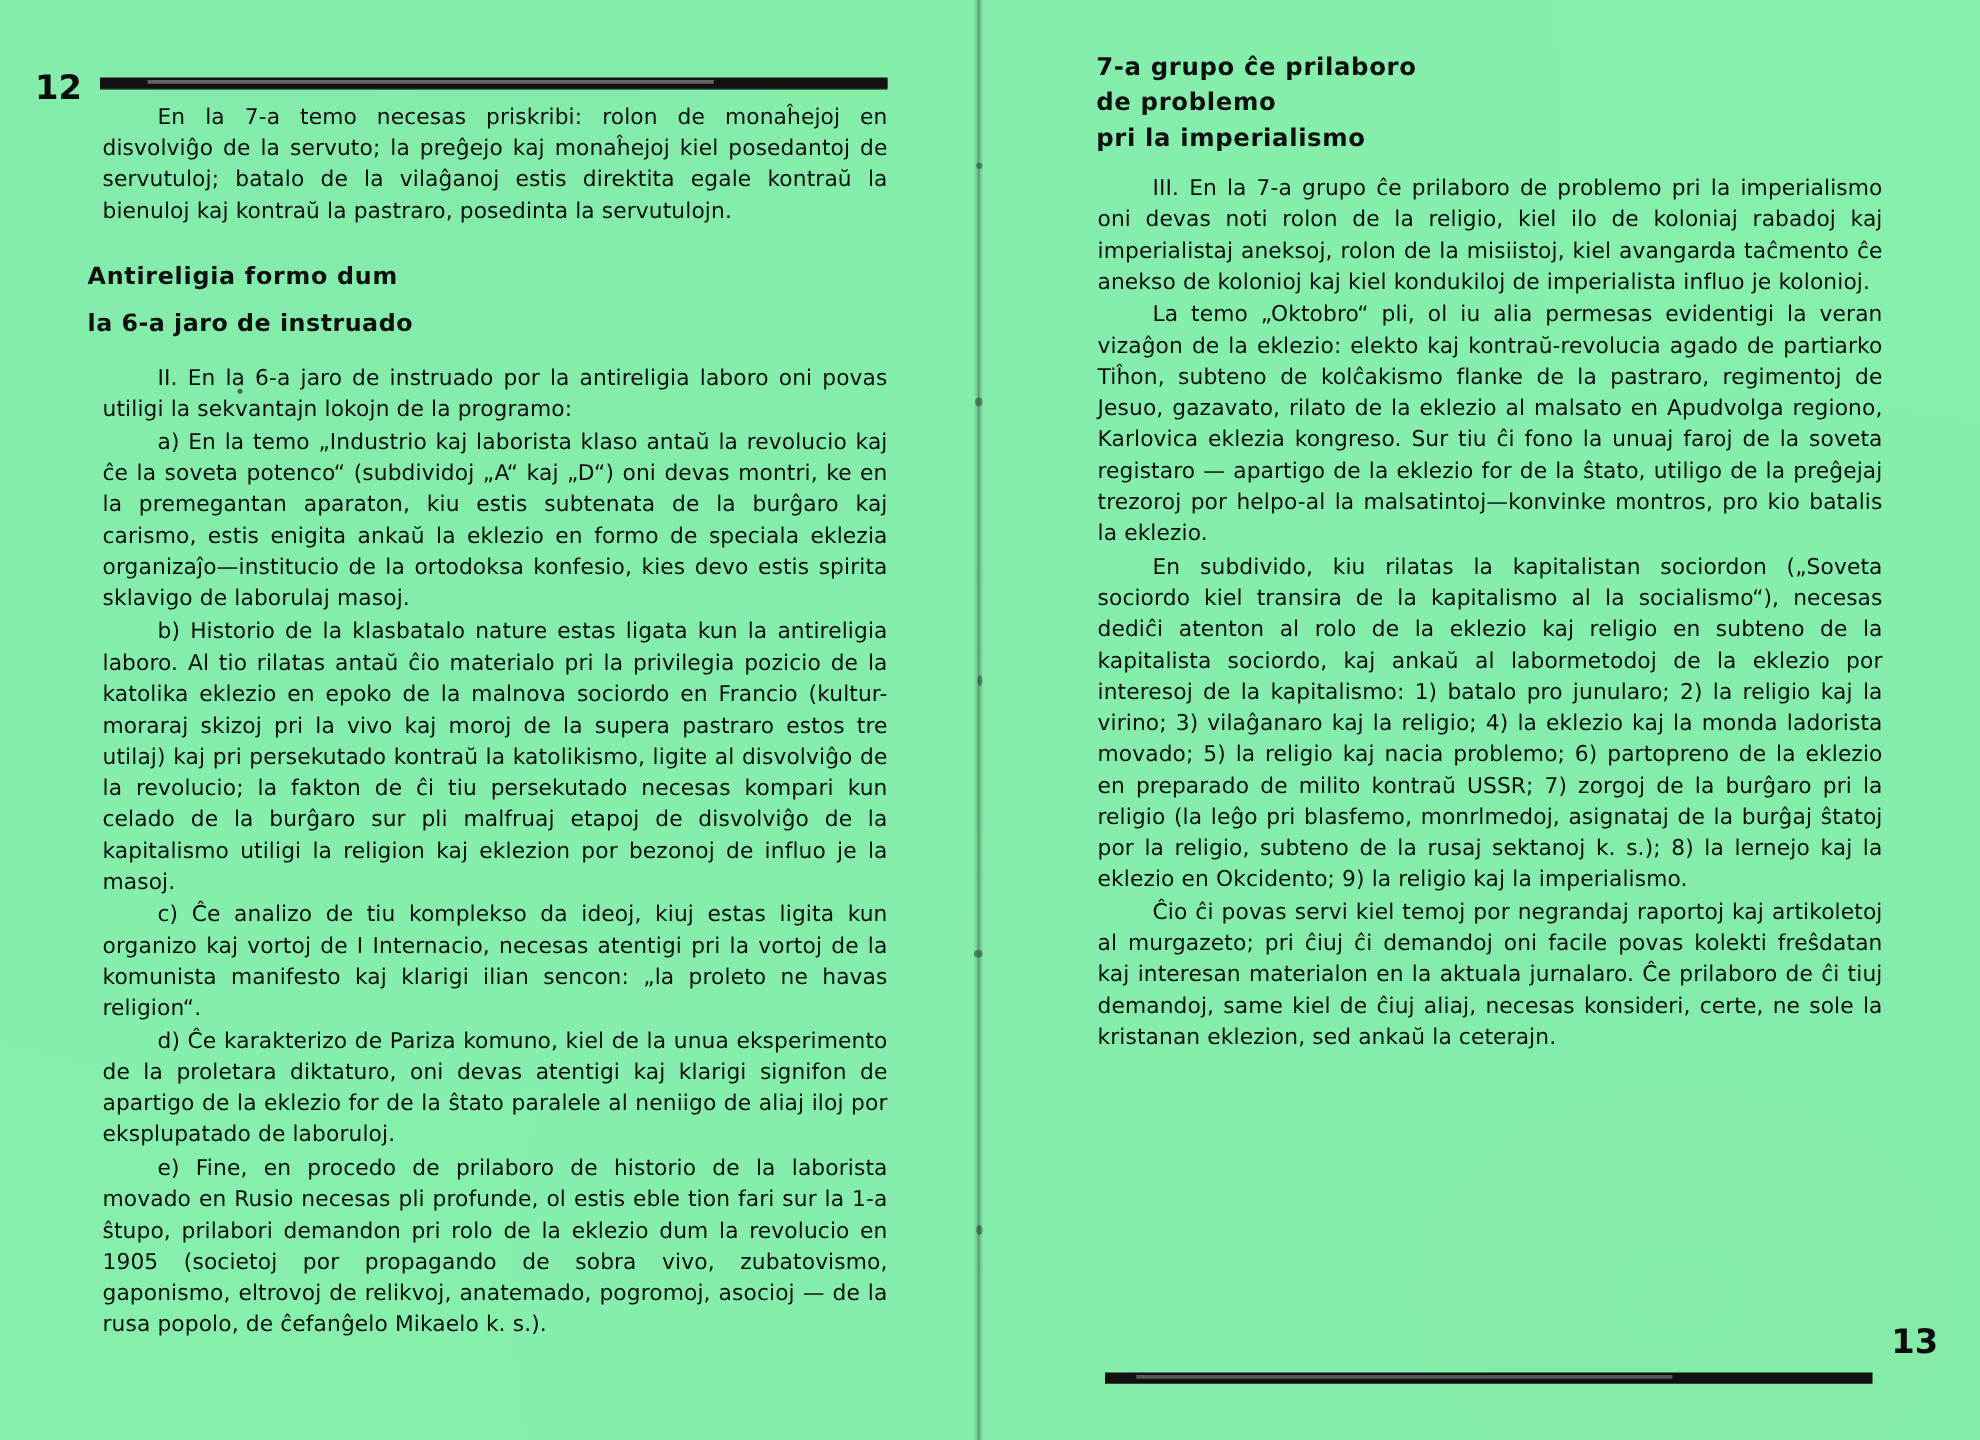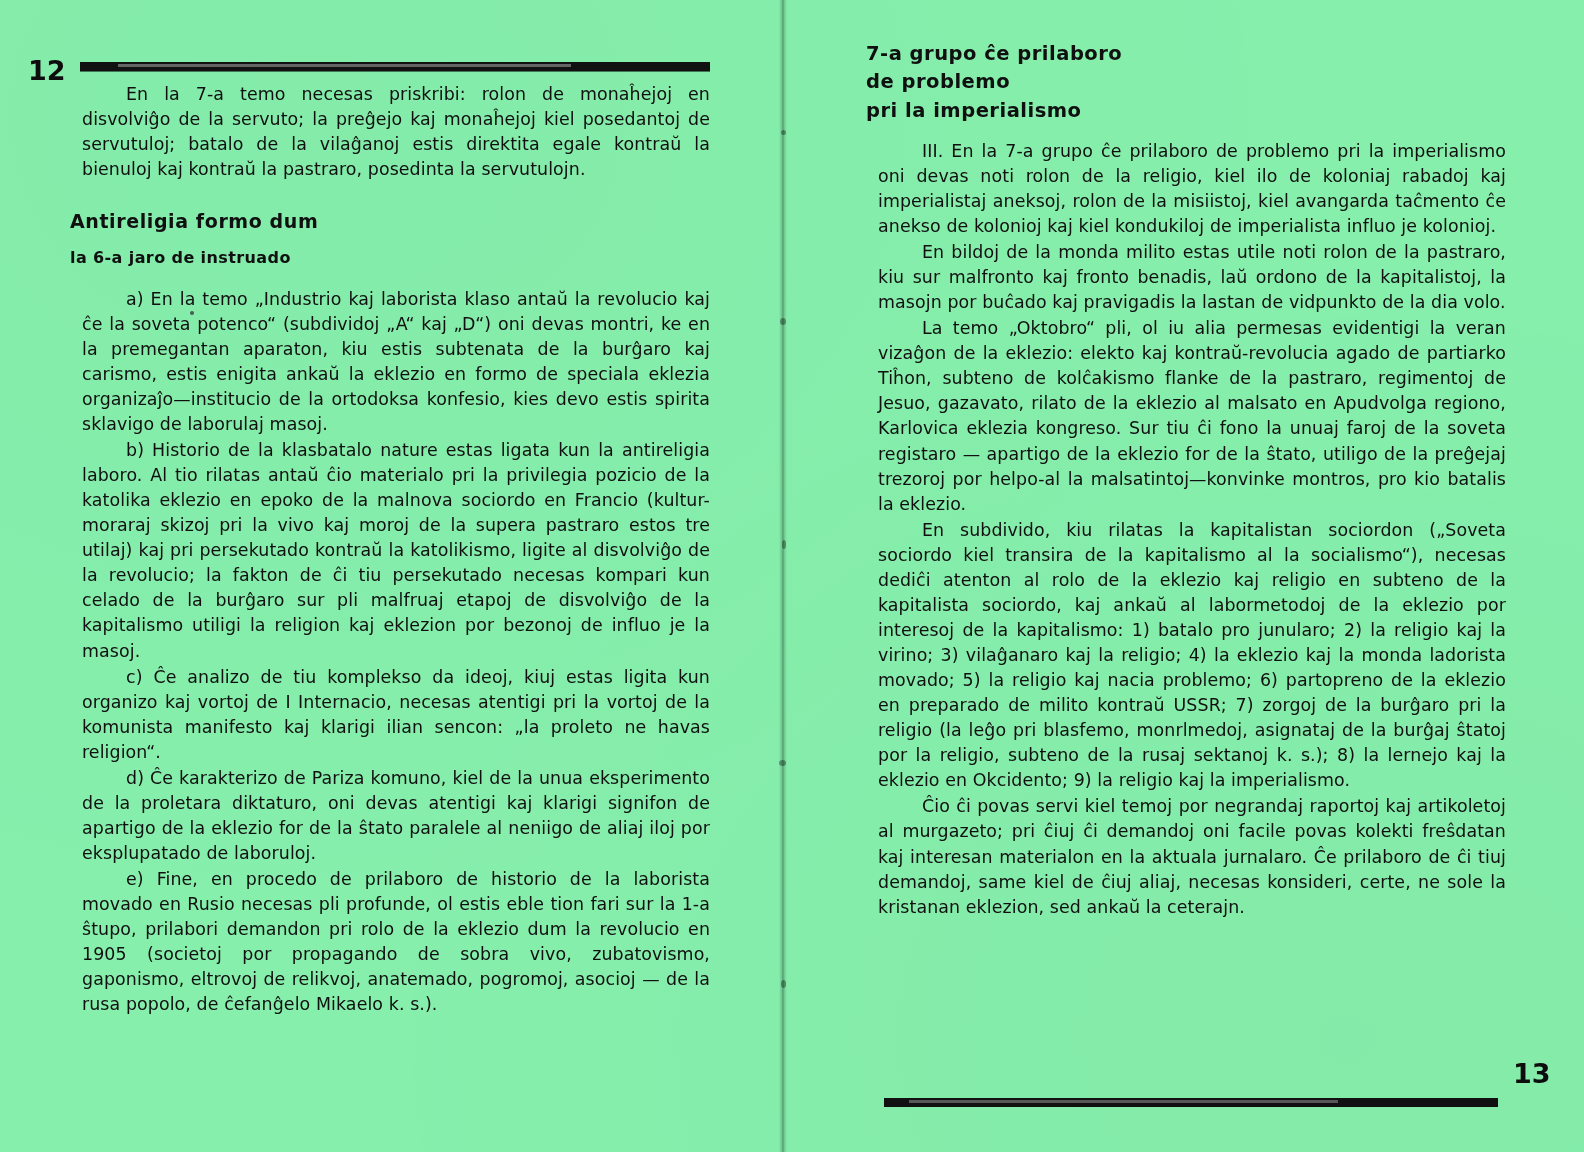--- a/index.html
+++ b/index.html
@@ -75,32 +75,32 @@
   }
 
   h2.section-head {
     font-size: 19px;
     font-weight: bold;
     margin: 26px 0 0 0;
     text-indent: 0;
     letter-spacing: 0.6px;
   }
   h2.section-sub {
-    font-size: 16px;
+    font-size: 19px;
     font-weight: bold;
     margin: 10px 0 18px 0;
     text-indent: 0;
     letter-spacing: 0.4px;
   }
   .right-title {
     font-size: 19.5px;
     font-weight: bold;
     line-height: 1.45;
     letter-spacing: 0.5px;
-    margin: 0 0 14px 0;
+    margin: 0 0 14px 11px;
   }
   .right-title div { white-space: nowrap; }
 
   
   .rule-top {
     position: absolute;
     left: 80px;
     top: 62px;
     width: 630px;
     height: 9px;
@@ -180,33 +180,33 @@
   <div class="folio folio-right">13</div>
 
   <div class="mark-dot" style="left:190px; top:311px;"></div>
 
   <div class="col col-left">
     <p>En la 7-a temo necesas priskribi: rolon de monaĥejoj en disvolviĝo de la servuto; la preĝejo kaj monaĥejoj kiel posedantoj de servutuloj; batalo de la vilaĝanoj estis direktita egale kontraŭ la bienuloj kaj kontraŭ la pastraro, posedinta la servutulojn.</p>
 
     <h2 class="section-head">Antireligia formo dum</h2>
     <h2 class="section-sub">la 6-a jaro de instruado</h2>
 
+    <p>II. En la 6-a jaro de instruado por la antireligia laboro oni povas utiligi la sekvantajn lokojn de la programo:</p>
     <p>a) En la temo „Industrio kaj laborista klaso antaŭ la revolucio kaj ĉe la soveta potenco“ (subdividoj „A“ kaj „D“) oni devas montri, ke en la premegantan aparaton, kiu estis subtenata de la burĝaro kaj carismo, estis enigita ankaŭ la eklezio en formo de speciala eklezia organizaĵo—institucio de la ortodoksa konfesio, kies devo estis spirita sklavigo de laborulaj masoj.</p>
     <p>b) Historio de la klasbatalo nature estas ligata kun la antireligia laboro. Al tio rilatas antaŭ ĉio materialo pri la privilegia pozicio de la katolika eklezio en epoko de la malnova sociordo en Francio (kultur-moraraj skizoj pri la vivo kaj moroj de la supera pastraro estos tre utilaj) kaj pri persekutado kontraŭ la katolikismo, ligite al disvolviĝo de la revolucio; la faktоn de ĉi tiu persekutado necesas kompari kun celado de la burĝaro sur pli malfruaj etapoj de disvolviĝo de la kapitalismo utiligi la religion kaj eklezion por bezonoj de influo je la masoj.</p>
     <p>c) Ĉe analizo de tiu komplekso da ideoj, kiuj estas ligita kun organizo kaj vortoj de I Internacio, necesas atentigi pri la vortoj de la komunista manifesto kaj klarigi ilian sencon: „la proleto ne havas religion“.</p>
     <p>d) Ĉe karakterizo de Pariza komuno, kiel de la unua eksperimento de la proletara diktaturo, oni devas atentigi kaj klarigi signifon de apartigo de la eklezio for de la ŝtato paralele al neniigo de aliaj iloj por eksplupatado de laboruloj.</p>
     <p>e) Fine, en procedo de prilaboro de historio de la laborista movado en Rusio necesas pli profunde, ol estis eble tion fari sur la 1-a ŝtupo, prilabori demandon pri rolo de la eklezio dum la revolucio en 1905 (societoj por propagando de sobra vivo, zubatovismo, gaponismo, eltrovoj de relikvoj, anatemado, pogromoj, asocioj — de la rusa popolo, de ĉefanĝelo Mikaelo k. s.).</p>
   </div>
 
   <div class="col col-right">
     <div class="right-title">
       <div>7-a grupo ĉe prilaboro</div>
       <div>de problemo</div>
       <div>pri la imperialismo</div>
     </div>
 
     <p>III. En la 7-a grupo ĉe prilaboro de problemo pri la imperialismo oni devas noti rolon de la religio, kiel ilo de koloniaj rabadoj kaj imperialistaj aneksoj, rolon de la misiistoj, kiel avangarda taĉmento ĉe anekso de kolonioj kaj kiel kondukiloj de imperialista influo je kolonioj.</p>
-    <p>En bildoj de la monda milito estas utile noti rolon de la pastraro, kiu sur malfronto kaj fronto benadis, laŭ ordono de la kapitalistoj, la masojn por buĉado kaj pravigadis la lastan de vidpunkto de la dia volo.</p>
     <p>La temo „Oktobro“ pli, ol iu alia permesas evidentigi la veran vizaĝon de la eklezio: elekto kaj kontraŭ-revolucia agado de partiarko Tiĥon, subteno de kolĉakismo flanke de la pastraro, regimentoj de Jesuo, gazavato, rilato de la eklezio al malsato en Apudvolga regiono, Karlovica eklezia kongreso. Sur tiu ĉi fono la unuaj faroj de la soveta registaro — apartigo de la eklezio for de la ŝtato, utiligo de la preĝejaj trezoroj por helpo-al la malsatintoj—konvinke montros, pro kio batalis la eklezio.</p>
     <p>En subdivido, kiu rilatas la kapitalistan sociordon („Soveta sociordo kiel transira de la kapitalismo al la socialismo“), necesas dediĉi atenton al rolo de la eklezio kaj religio en subteno de la kapitalista sociordo, kaj ankaŭ al labormetodoj de la eklezio por interesoj de la kapitalismo: 1) batalo pro junularo; 2) la religio kaj la virino; 3) vilaĝanaro kaj la religio; 4) la eklezio kaj la monda ladorista movado; 5) la religio kaj nacia problemo; 6) partopreno de la eklezio en preparado de milito kontraŭ USSR; 7) zorgoj de la burĝaro pri la religio (la leĝo pri blasfemo, monrlmedoj, asignataj de la burĝaj ŝtatoj por la religio, subteno de la rusaj sektanoj k. s.); 8) la lernejo kaj la eklezio en Okcidento; 9) la religio kaj la imperialismo.</p>
     <p>Ĉio ĉi povas servi kiel temoj por negrandaj raportoj kaj artikoletoj al murgazeto; pri ĉiuj ĉi demandoj oni facile povas kolekti freŝdatan kaj interesan materialon en la aktuala jurnalaro. Ĉe prilaboro de ĉi tiuj demandoj, same kiel de ĉiuj aliaj, necesas konsideri, certe, ne sole la kristanan eklezion, sed ankaŭ la ceterajn.</p>
   </div>
 </div>
 
 </body></html>

